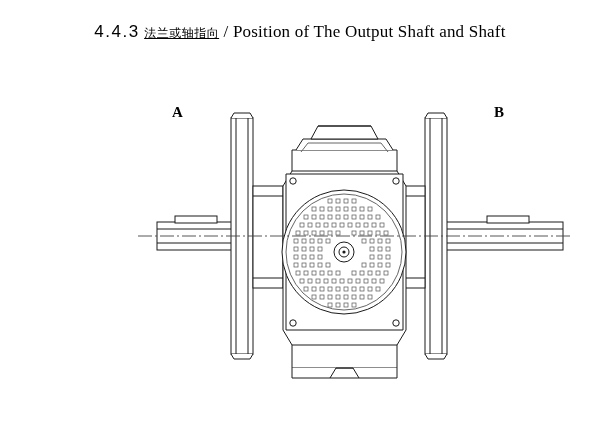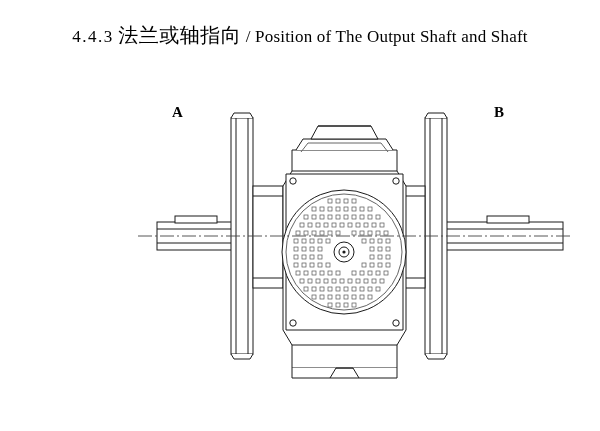--- a/index.html
+++ b/index.html
@@ -26,27 +26,28 @@
     left: 0;
     top: 22px;
     width: 600px;
     text-align: center;
     font-size: 17px;
     font-family: "Liberation Serif", serif;
     letter-spacing: 0.2px;
     white-space: nowrap;
   }
   .title .num {
-    font-family: Liberation Serif, serif;
+    font-family: Liberation Sans, sans-serif;
     letter-spacing: 1.5px;
   }
   .title .cn {
     font-family: "DejaVu Sans", sans-serif;
-    font-size: 20px;
+    font-size: 12px;
     letter-spacing: 0.5px;
+    text-decoration: underline;
   }
   .title .en {
     font-family: "Liberation Serif", serif;
     font-size: 17px;
   }
   .label {
     position: absolute;
     font-family: "Liberation Serif", serif;
     font-weight: bold;
     font-size: 15px;

